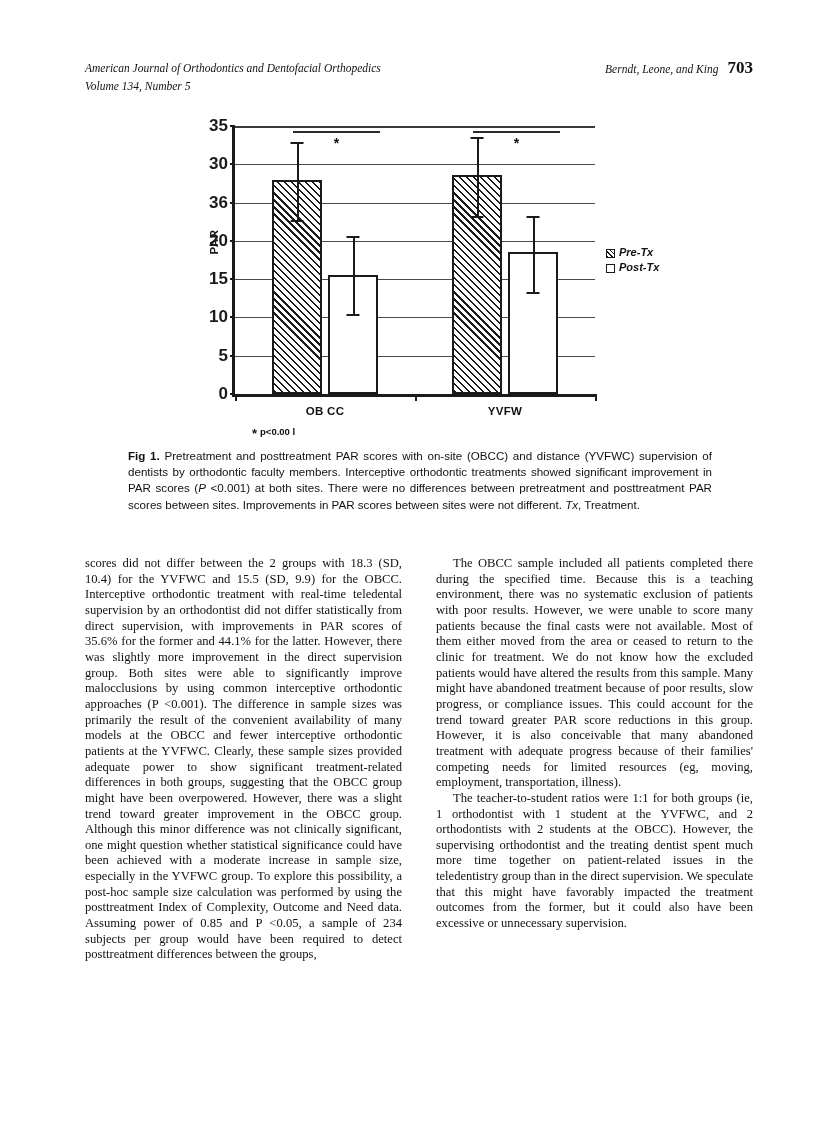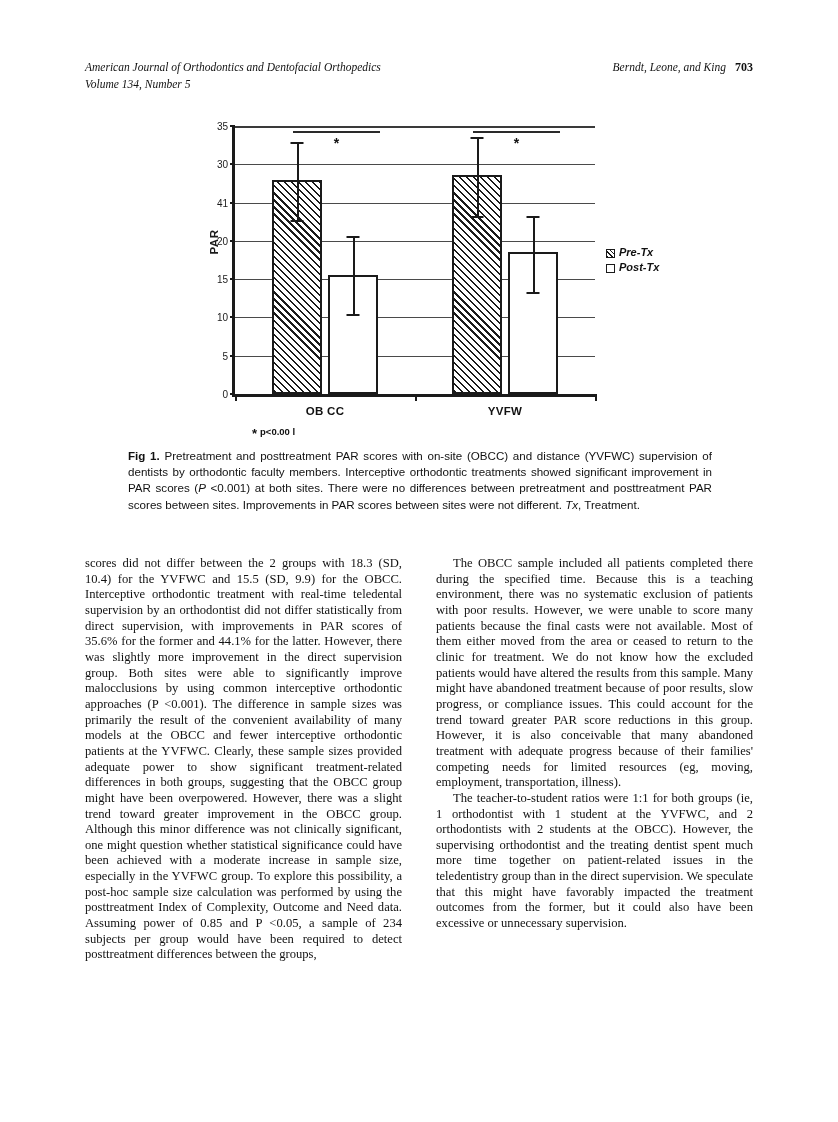--- a/index.html
+++ b/index.html
@@ -37,21 +37,21 @@
   .rh-row {
     display: flex;
     justify-content: space-between;
     align-items: center;
   }
   .rh-left { white-space: nowrap; }
   .rh-right { white-space: nowrap; }
   .rh-page {
     font-style: normal;
     font-weight: bold;
-    font-size: 12px;
+    font-size: 17px;
     margin-left: 9px;
   }
   .rh-second {
     margin-top: 2px;
   }
 
   
   .figure {
     position: absolute;
     left: 190px;
@@ -110,22 +110,22 @@
   .gridline.top {
     border-top: 2px solid #3a3a3a;
   }
 
   .ytick-label {
     position: absolute;
     right: 100%;
     margin-right: 7px;
     transform: translateY(-50%);
     font-family: "Liberation Sans", sans-serif;
-    font-size: 10px;
-    font-weight: normal;
+    font-size: 17px;
+    font-weight: bold;
     color: #1a1a1a;
     white-space: nowrap;
   }
   .ytick-mark {
     position: absolute;
     right: 100%;
     width: 5px;
     height: 0;
     border-top: 2px solid #1a1a1a;
     transform: translateY(-1px);
@@ -313,21 +313,21 @@
             <div class="gridline" style="top: 191.429px;"></div>
             <div class="ytick-label" style="top: 191.429px;">10</div>
             <div class="ytick-mark" style="top: 191.429px;"></div>
             <div class="gridline" style="top: 153.143px;"></div>
             <div class="ytick-label" style="top: 153.143px;">15</div>
             <div class="ytick-mark" style="top: 153.143px;"></div>
             <div class="gridline" style="top: 114.857px;"></div>
             <div class="ytick-label" style="top: 114.857px;">20</div>
             <div class="ytick-mark" style="top: 114.857px;"></div>
             <div class="gridline" style="top: 76.5714px;"></div>
-            <div class="ytick-label" style="top: 76.5714px;">41</div>
+            <div class="ytick-label" style="top: 76.5714px;">36</div>
             <div class="ytick-mark" style="top: 76.5714px;"></div>
             <div class="gridline" style="top: 38.2857px;"></div>
             <div class="ytick-label" style="top: 38.2857px;">30</div>
             <div class="ytick-mark" style="top: 38.2857px;"></div>
             <div class="gridline top" style="top: 0px;"></div>
             <div class="ytick-label" style="top: 0px;">35</div>
             <div class="ytick-mark" style="top: 0px;"></div>
             <div class="bar pre" style="left: 37px; width: 50px; height: 213.634px;"></div>
             <div class="errbar" style="left: 62px; top: 16.08px; height: 78.1029px;"></div>
             <div class="errcap" style="left: 62px; top: 16.08px;"></div>

